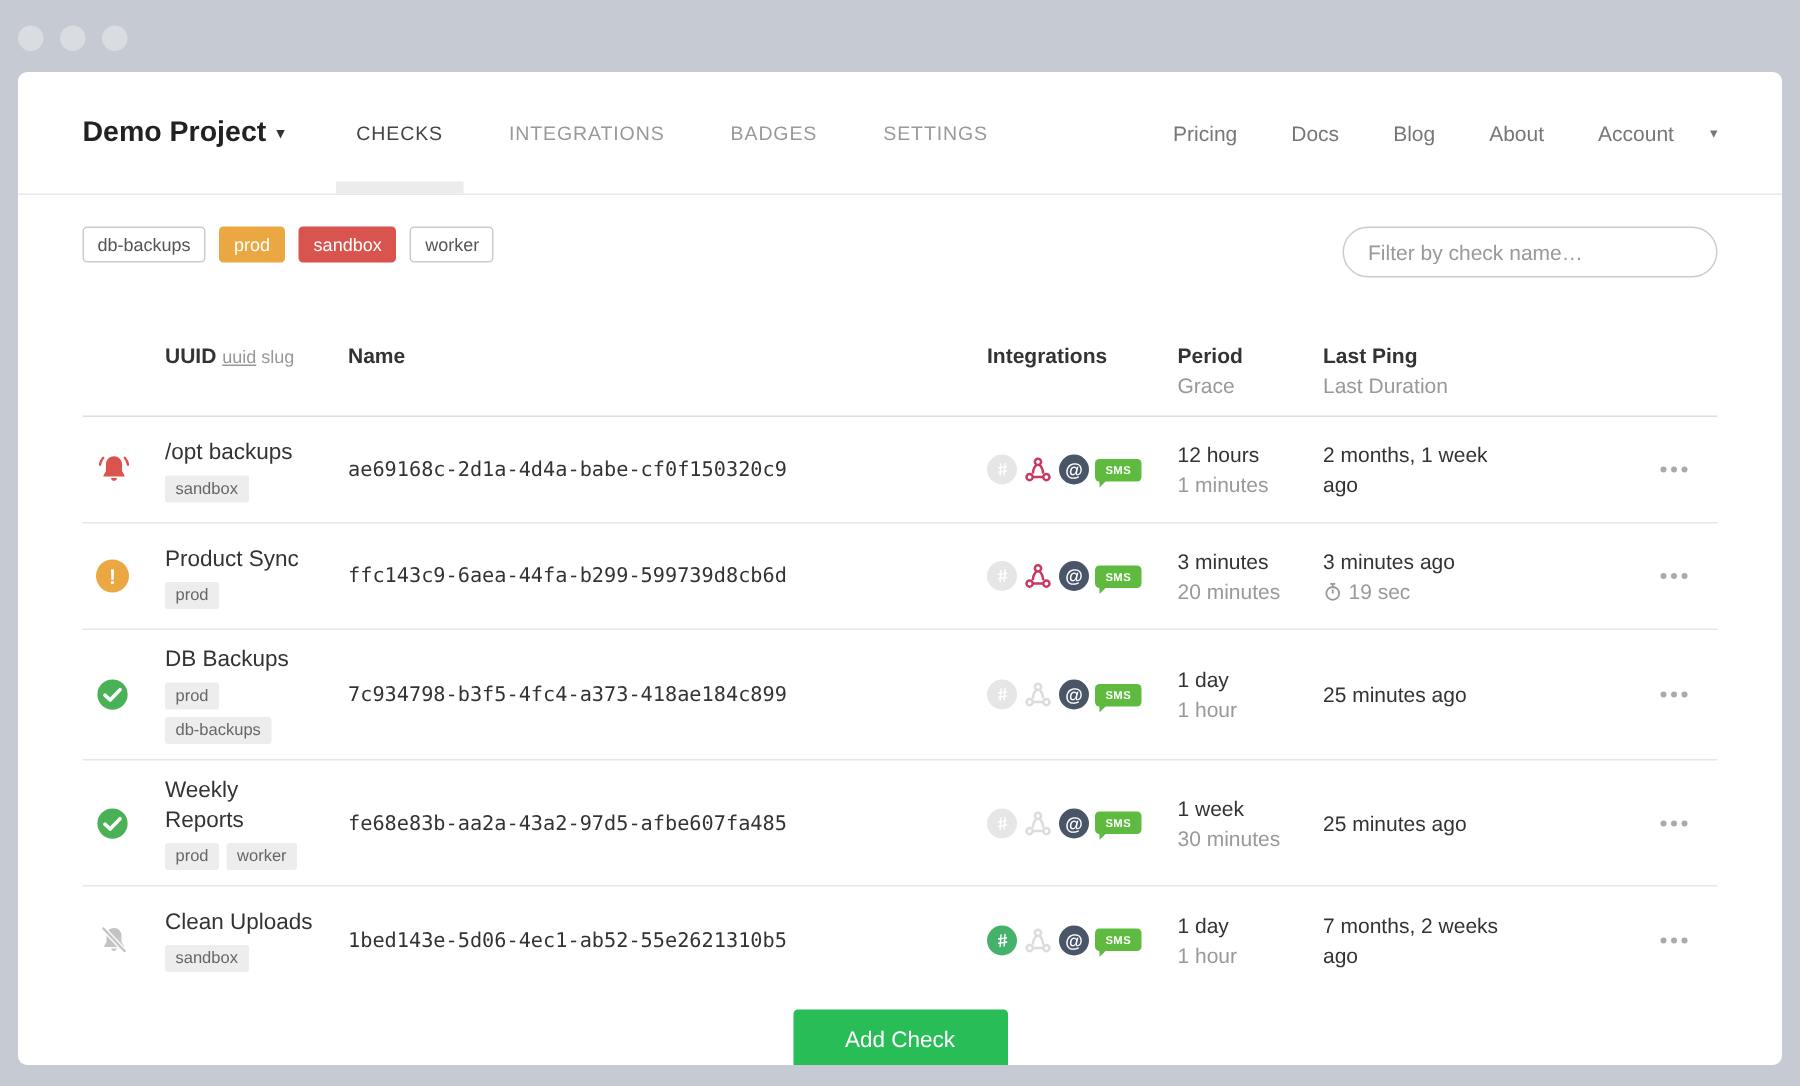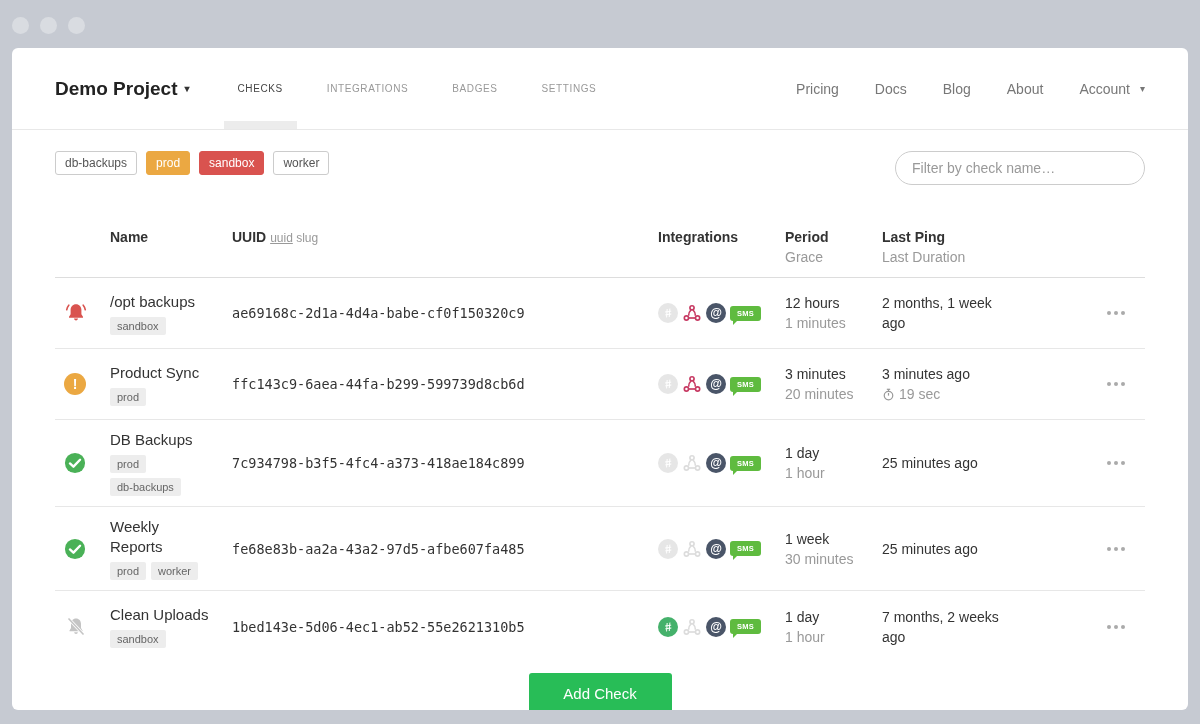--- a/index.html
+++ b/index.html
@@ -9,27 +9,27 @@
   .win-dot { position:absolute; width:17px; height:17px; border-radius:50%; background:#d9dce1; top:17px; }
 
   .card { position:absolute; left:12px; top:48px; width:1176px; height:662px; background:#fff;
           border-radius:6px; overflow:hidden; }
 
   
   .hdr { height:82px; display:flex; align-items:center; padding:0 43px; border-bottom:1px solid #e8e8e8; }
   .project { font-size:19px; font-weight:bold; color:#222; display:flex; align-items:center; gap:7px; cursor:pointer; margin-right:26px; }
   .caret { font-size:10px; color:#333; }
   .tabs { display:flex; height:100%; }
-  .tab { display:flex; align-items:center; padding:0 22px; font-size:10px; letter-spacing:.6px; color:#999; position:relative; cursor:pointer; }
+  .tab { display:flex; align-items:center; padding:0 22px; font-size:13px; letter-spacing:.6px; color:#999; position:relative; cursor:pointer; }
   .tab.active { color:#444; }
   .tab.active::after { content:""; position:absolute; left:8px; right:8px; bottom:0; height:8px; background:#ececec; }
   .spacer { flex:1; }
   .nav { display:flex; align-items:center; gap:36px; }
   .nav-link { font-size:14px; color:#777; cursor:pointer; }
-  .account { display:flex; align-items:center; gap:10px; }
+  .account { display:flex; align-items:center; gap:24px; }
   .account .caret { color:#777; }
 
   
   .filter-bar { padding:21px 43px 0; display:flex; justify-content:space-between; align-items:flex-start; height:85px; }
   .ftags { display:flex; gap:9px; }
   .ftag { font-size:12px; padding:4px 9px; border-radius:3px; cursor:pointer; line-height:14px; }
   .ftag.outline { background:#fff; border:1px solid #ccc; color:#555; }
   .ftag.orange { background:#eba842; border:1px solid #eba842; color:#fff; }
   .ftag.red { background:#d9534f; border:1px solid #d9534f; color:#fff; }
   .search { width:250px; height:34px; border:1px solid #ccc; border-radius:17px; padding:0 16px; font-size:14px; color:#333; outline:none; font-family:"Liberation Sans",sans-serif; }
@@ -114,28 +114,28 @@
         <span class="ftag orange">prod</span>
         <span class="ftag red">sandbox</span>
         <span class="ftag outline">worker</span>
       </div>
     <input class="search" type="text" placeholder="Filter by check name…" style="">
   </div>
 
   <div class="table">
     <div class="grid thead">
       <div class="th"></div>
-      <div class="th">Name</div>
       <div class="th">
         <span>UUID</span>
         <span class="uuid-toggles">
           <span class="tgl on">uuid</span>
           <span class="tgl">slug</span>
         </span>
       </div>
+      <div class="th">Name</div>
       <div class="th">Integrations</div>
       <div class="th">
         <div>Period</div>
         <div class="sub">Grace</div>
       </div>
       <div class="th" style="grid-column:span 2">
         <div>Last Ping</div>
         <div class="sub">Last Duration</div>
       </div>
     </div>

